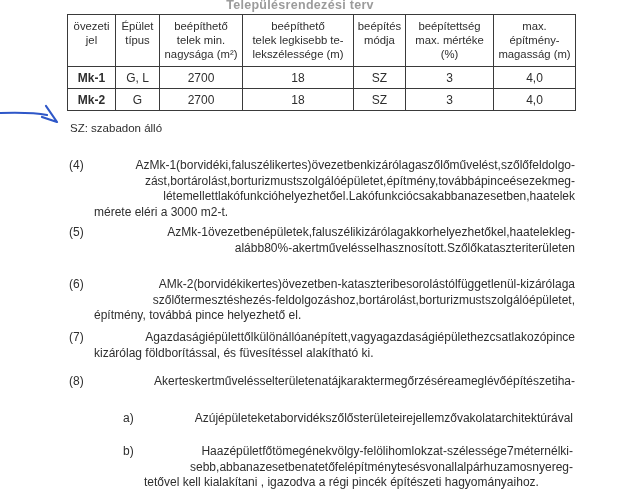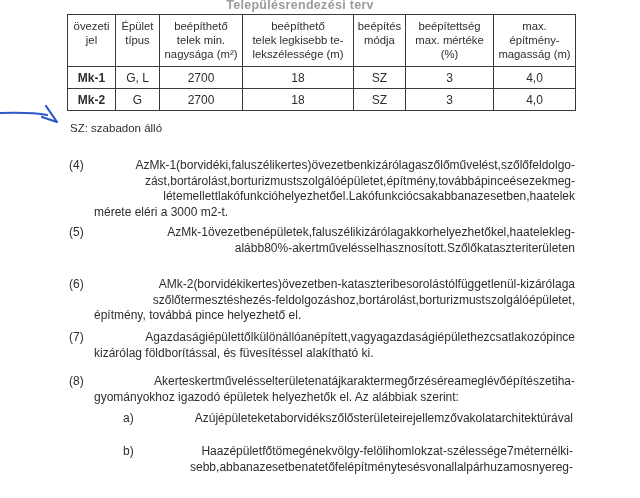--- a/index.html
+++ b/index.html
@@ -235,21 +235,20 @@
             <span>területen</span>
             <span>a</span>
             <span>táj</span>
             <span>karakter</span>
             <span>megőrzésére</span>
             <span>a</span>
             <span>meglévő</span>
             <span>építészeti</span>
             <span>ha-</span>
           </div>
-          <div class="tline last">gyományokhoz igazodó épületek helyezhetők el. Az alábbiak szerint:</div>
         </div>
       </div>
       <div class="para sub" style="top: 411px;">
         <div class="plabel">a)</div>
         <div class="plines">
           <div class="tline">
             <span>Az</span>
             <span>új</span>
             <span>épületeket</span>
             <span>a</span>
@@ -282,17 +281,18 @@
             <span>abban</span>
             <span>az</span>
             <span>esetben</span>
             <span>a</span>
             <span>tető</span>
             <span>felépítményt</span>
             <span>esésvonallal</span>
             <span>párhuzamos</span>
             <span>nyereg-</span>
           </div>
+          <div class="tline last">tetővel kell kialakítani , igazodva a régi pincék építészeti hagyományaihoz.</div>
         </div>
       </div>
     </div>
 
 </div>
 
 </body></html>

